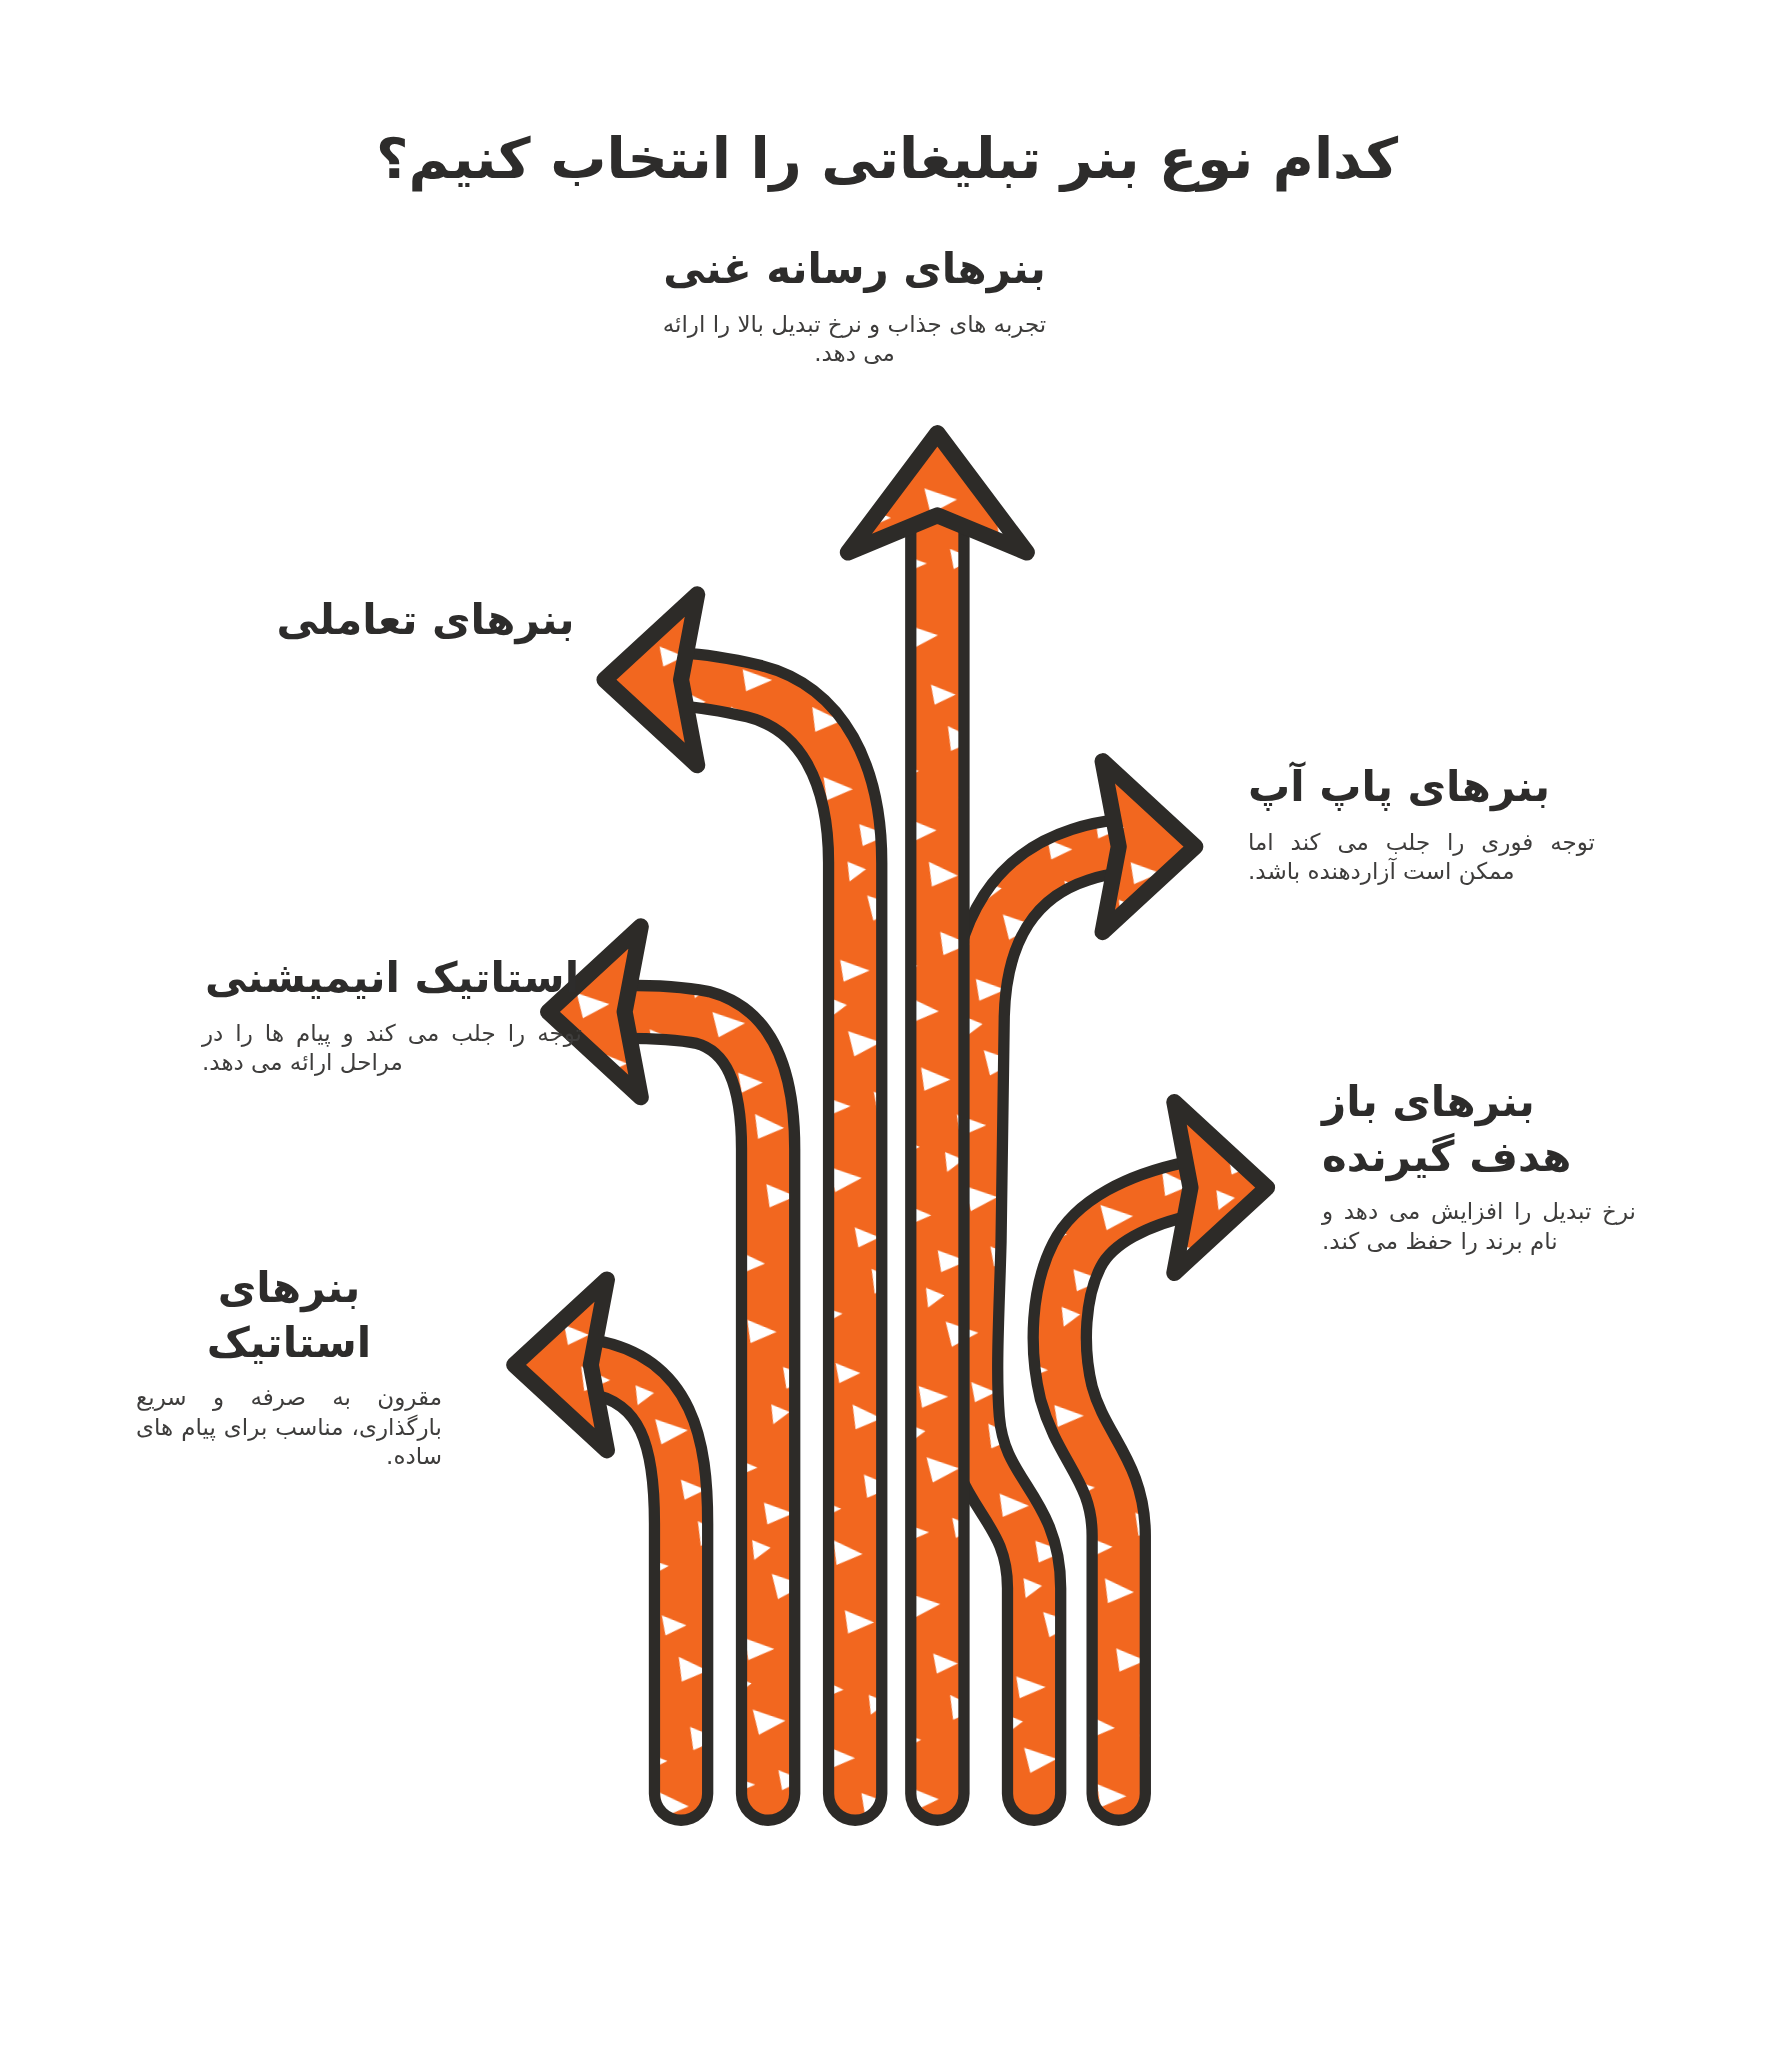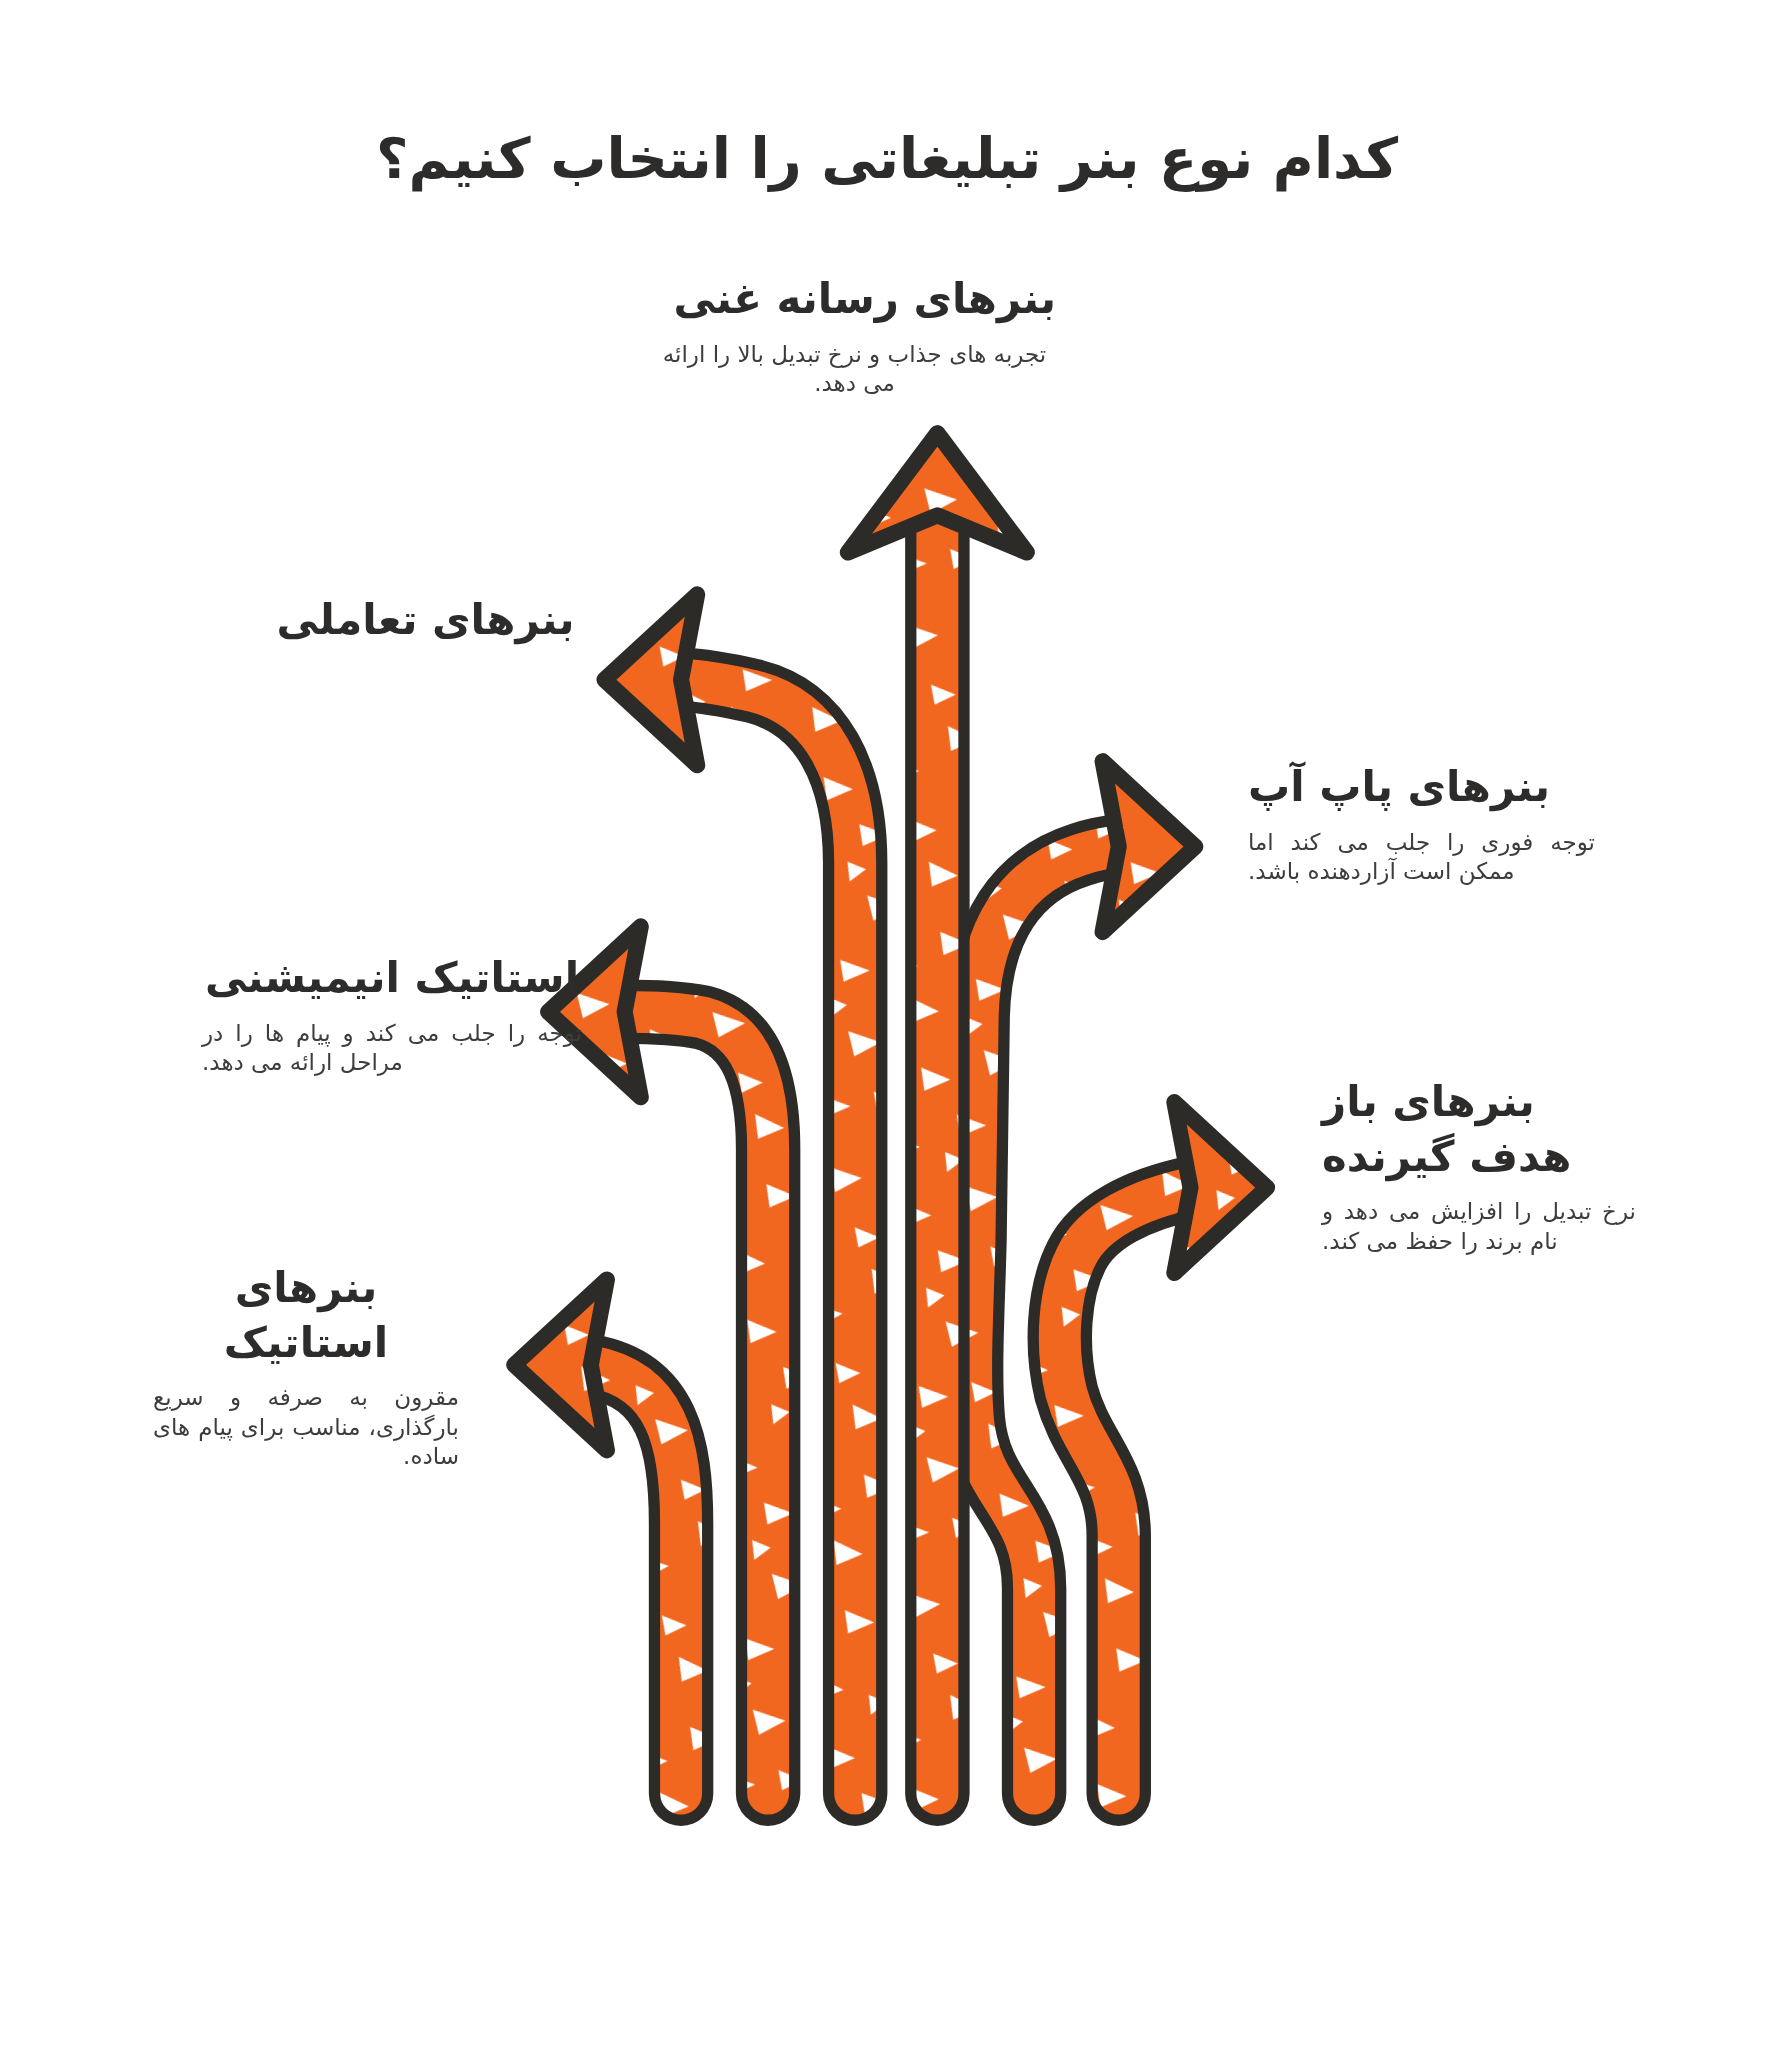--- a/index.html
+++ b/index.html
@@ -31,40 +31,40 @@
     font-size:42px;font-weight:bold;line-height:1.3;
     color:var(--heading-text,#2d2c2b);
   }
   .label p{
     margin:13px 0 0 0;
     font-size:23px;line-height:1.28;
     color:var(--body-text,#3e3d3c);
   }
   
   .s-rich{left:653px;top:242px;width:403px;}
-  .s-rich h2{margin-top:30px;}
+  .s-rich h2{text-align:center;}
   .s-rich p{text-align:center;}
 
   .s-interactive{left:240px;top:593px;width:371px;}
   .s-interactive h2{text-align:center;}
   .s-interactive p{text-align:justify;text-align-last:right;}
 
   .s-popup{left:1248px;top:760px;width:347px;}
   .s-popup h2{text-align:left;}
   .s-popup p{text-align:justify;text-align-last:left;}
 
   .s-animated{left:202px;top:951px;width:380px;}
   .s-animated h2{text-align:center;}
   .s-animated p{text-align:justify;text-align-last:left;}
 
   .s-retargeting{left:1322px;top:1075px;width:314px;}
   .s-retargeting h2{text-align:left;}
   .s-retargeting p{text-align:justify;text-align-last:left;}
 
-  .s-static{left:153px;top:1261px;width:306px;}
+  .s-static{left:136px;top:1261px;width:306px;}
   .s-static h2{text-align:center;}
   .s-static p{text-align:justify;text-align-last:right;}
 </style>
 </head>
 <body>
 
 <div class="canvas">
 
   <svg class="arrow-layer" viewBox="0 0 2201 2560" aria-hidden="true">
     <defs>

